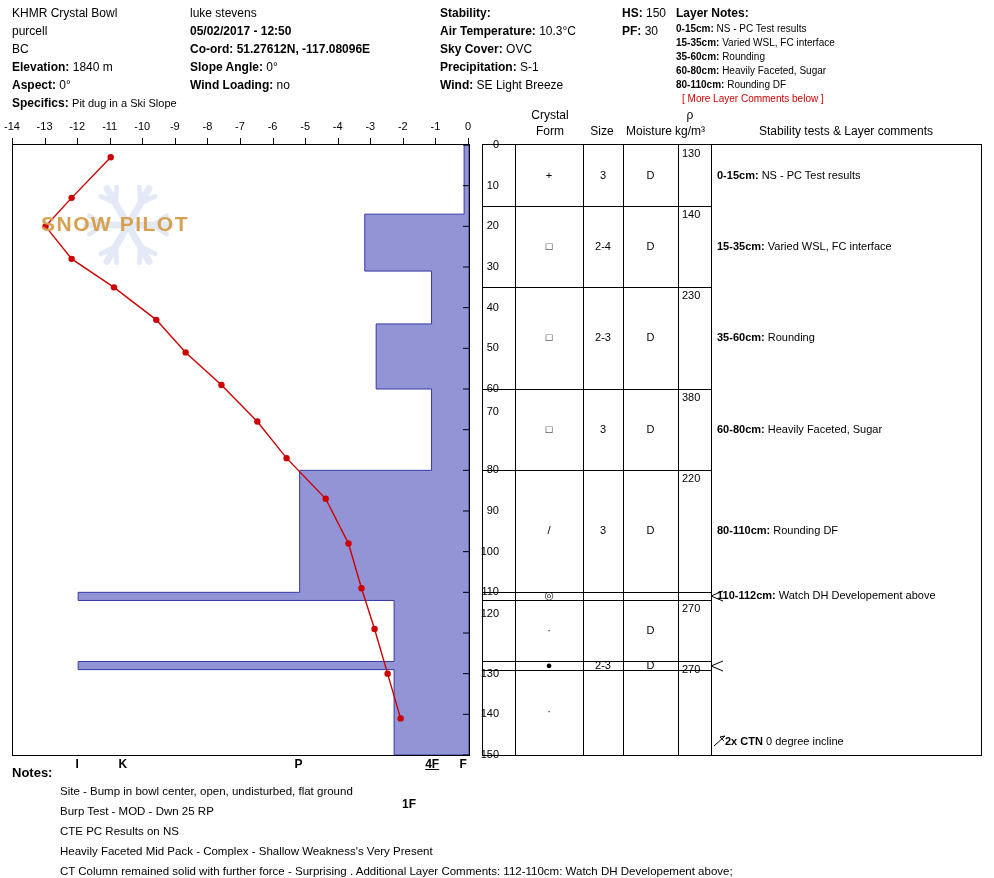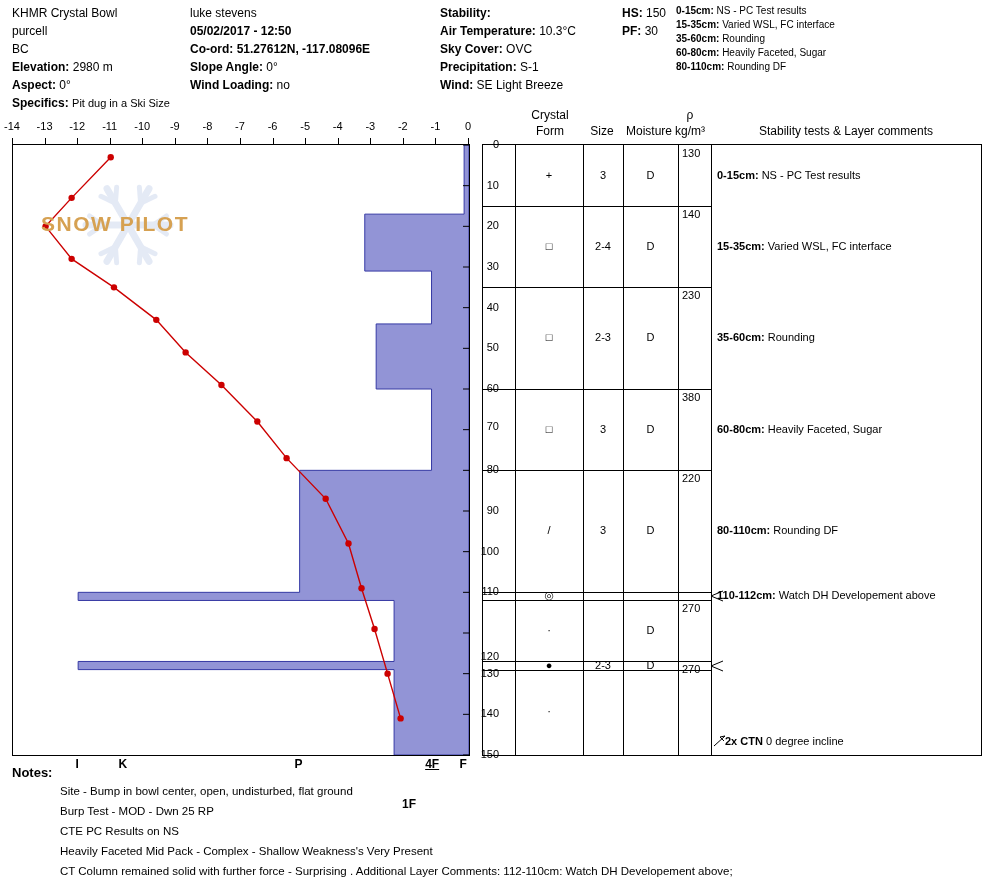--- a/index.html
+++ b/index.html
@@ -57,25 +57,25 @@
 </head>
 <body>
 
 <div id="header">
 
   <div class="hdr-col" id="col1">
     <div class="hline">KHMR Crystal Bowl</div>
     <div class="hline">purcell</div>
     <div class="hline">BC</div>
     <div class="hline"><span class="b">Elevation:</span>
-      <span>2980 m</span></div>
+      <span>1840 m</span></div>
     <div class="hline"><span class="b">Aspect:</span>
       <span>0°</span></div>
     <div class="hline"><span class="b">Specifics:</span>
-      <span class="small">Pit dug in a Ski Size</span></div>
+      <span class="small">Pit dug in a Ski Slope</span></div>
   </div>
 
   <div class="hdr-col" id="col2">
     <div class="hline">luke stevens</div>
     <div class="hline b">05/02/2017 - 12:50</div>
     <div class="hline"><span class="b">Co-ord:</span>
       <span class="b">51.27612N, -117.08096E</span></div>
     <div class="hline"><span class="b">Slope Angle:</span>
       <span>0°</span></div>
     <div class="hline"><span class="b">Wind Loading:</span>
@@ -95,31 +95,33 @@
   </div>
 
   <div id="pf-col">
     <div class="hline"><span class="b">HS:</span>
       <span>150</span></div>
     <div class="hline"><span class="b">PF:</span>
       <span>30</span></div>
   </div>
 
   <div class="hdr-col" id="col4">
+    <div class="hline b">Layer Notes:</div>
     <div class="tiny" style="line-height:14px;">
       <div><span class="b">0-15cm:</span>
         <span>NS - PC Test results</span></div>
       <div><span class="b">15-35cm:</span>
         <span>Varied WSL, FC interface</span></div>
       <div><span class="b">35-60cm:</span>
         <span>Rounding</span></div>
       <div><span class="b">60-80cm:</span>
         <span>Heavily Faceted, Sugar</span></div>
       <div><span class="b">80-110cm:</span>
         <span>Rounding DF</span></div>
+      <div class="red" style="padding-left:6px;">[ More Layer Comments below ]</div>
     </div>
   </div>
 </div>
 
 <div id="tempaxis">
     <div class="t-lbl" style="left: -12px; top: 0px;">-14</div>
     <div class="t-tick" style="left: 0px;"></div>
     <div class="t-lbl" style="left: 20.5714px; top: 0px;">-13</div>
     <div class="t-tick" style="left: 32.5714px;"></div>
     <div class="t-lbl" style="left: 53.1429px; top: 0px;">-12</div>
@@ -210,26 +212,26 @@
         <text x="28" y="86" font-size="21" font-weight="bold" fill="#d6a152" font-family="Liberation Sans, sans-serif" letter-spacing="1.5">SNOW PILOT</text>
       </svg>
   </div>
 <div class="depth-lbl" style="top: -7px; right: -30px;">0</div>
     <div class="depth-lbl" style="top: 33.6667px; right: -30px;">10</div>
     <div class="depth-lbl" style="top: 74.3333px; right: -30px;">20</div>
     <div class="depth-lbl" style="top: 115px; right: -30px;">30</div>
     <div class="depth-lbl" style="top: 155.667px; right: -30px;">40</div>
     <div class="depth-lbl" style="top: 196.333px; right: -30px;">50</div>
     <div class="depth-lbl" style="top: 237px; right: -30px;">60</div>
-    <div class="depth-lbl" style="top: 275px; right: -30px; text-align: right;">70</div>
+    <div class="depth-lbl" style="top: 260px; right: -30px; text-align: right;">70</div>
     <div class="depth-lbl" style="top: 318.333px; right: -30px;">80</div>
     <div class="depth-lbl" style="top: 359px; right: -30px;">90</div>
     <div class="depth-lbl" style="top: 399.667px; right: -30px;">100</div>
     <div class="depth-lbl" style="top: 440.333px; right: -30px;">110</div>
-    <div class="depth-lbl" style="top: 505px; right: -30px;">120</div>
+    <div class="depth-lbl" style="top: 462px; right: -30px;">120</div>
     <div class="depth-lbl" style="top: 521.667px; right: -30px;">130</div>
     <div class="depth-lbl" style="top: 562.333px; right: -30px;">140</div>
     <div class="depth-lbl" style="top: 603px; right: -30px;">150</div>
   </div>
 <div id="hardaxis">
     <div class="h-lbl" style="left: 52.1429px;">I</div>
     <div class="h-lbl" style="left: 97.7429px;">K</div>
     <div class="h-lbl" style="left: 273.629px;">P</div>
     <div class="h-lbl" style="left: 384px; margin-top: 40px;">1F</div>
     <div class="h-lbl" style="left: 407.171px; text-decoration: underline;">4F</div>

